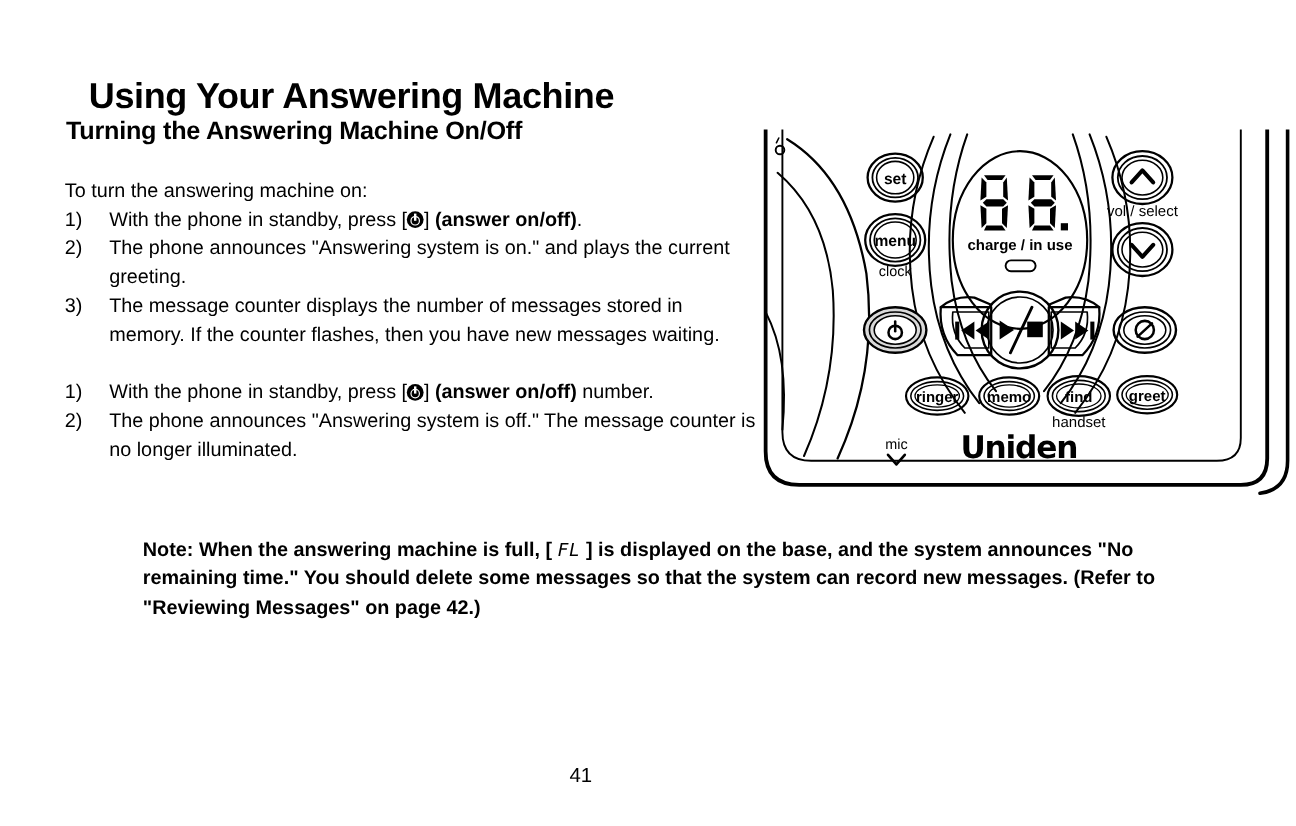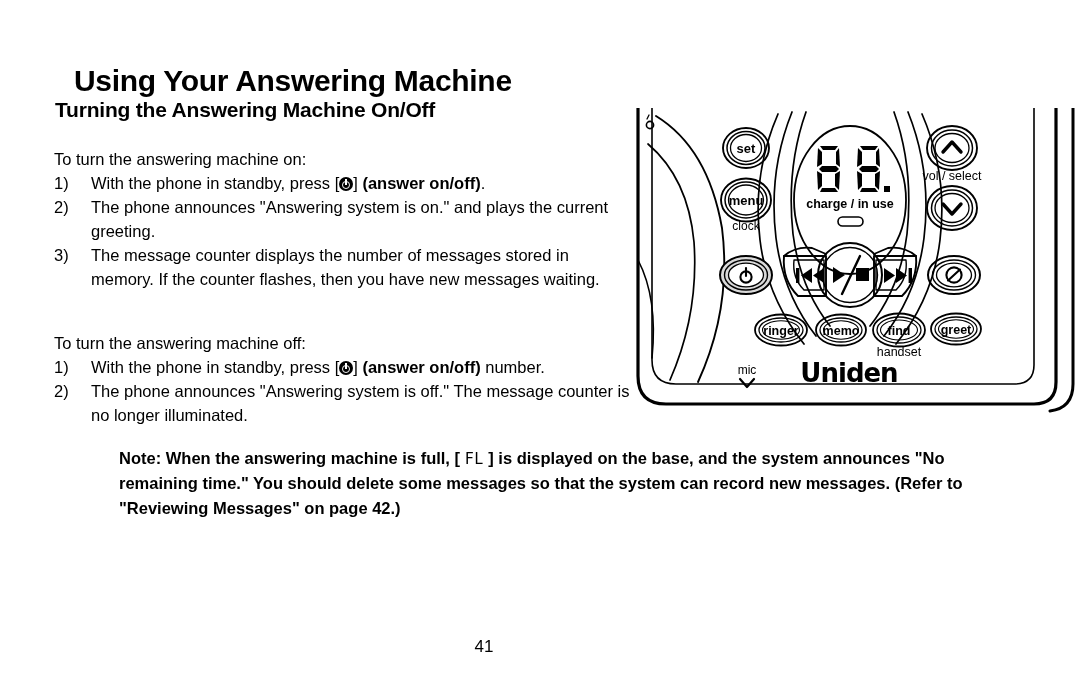--- a/index.html
+++ b/index.html
@@ -100,20 +100,21 @@
   .note {
     position: absolute;
     left: 119px; top: 429px;
     width: 900px;
     font-size: 16.5px;
     font-weight: bold;
     line-height: 24.5px;
   }
   .lcd-fl {
     font-family: "DejaVu Sans Mono", monospace;
+    font-style: italic;
     font-weight: normal;
     font-size: 15px;
     letter-spacing: 0.5px;
   }
 
   
   .pageno {
     position: absolute;
     left: 0; top: 637px;
     width: 968px;
@@ -142,21 +143,20 @@
     <p class="lead">To turn the answering machine on:</p>
 
     <ol class="steps">
       <li><span>With the phone in standby, press [</span><span class="pwr-inline"></span><span>] </span><span class="b">(answer on/off)</span><span>.</span></li>
       <li><span>The phone announces "Answering system is on." and plays the current greeting.</span></li>
       <li><span>The message counter displays the number of messages stored in memory. If the counter flashes, then you have new messages waiting.</span></li>
     </ol>
 
     <div class="gap"></div>
 
-    <p class="lead">To turn the answering machine off:</p>
 
     <ol class="steps">
       <li><span>With the phone in standby, press [</span><span class="pwr-inline"></span><span>] </span><span class="b">(answer on/off)</span><span> number.</span></li>
       <li><span>The phone announces "Answering system is off." The message counter is no longer illuminated.</span></li>
     </ol>
 
   </div>
 
   <p class="note"><span>Note: When the answering machine is full, [ </span><span class="lcd-fl">FL</span><span> ] is displayed on the base, and the system announces "No remaining time." You should delete some messages so that the system can record new messages. (Refer to "Reviewing Messages" on page 42.)</span></p>
 

